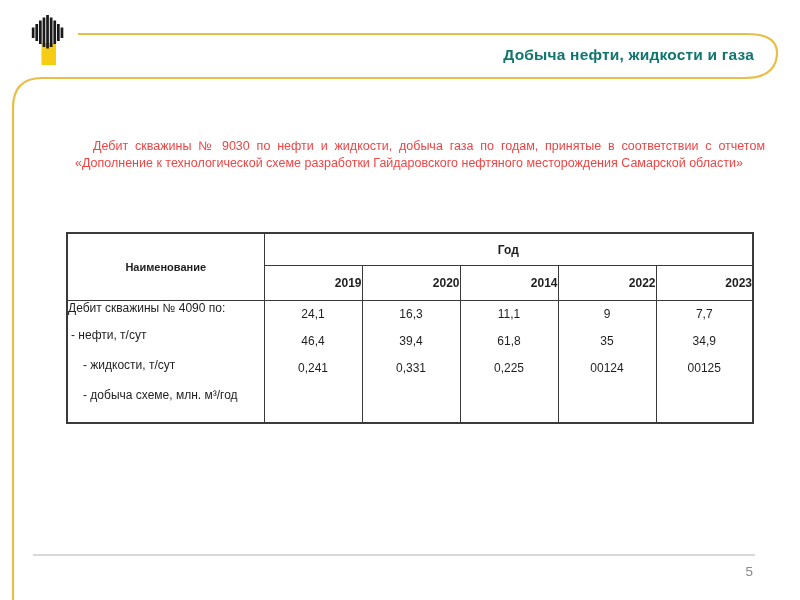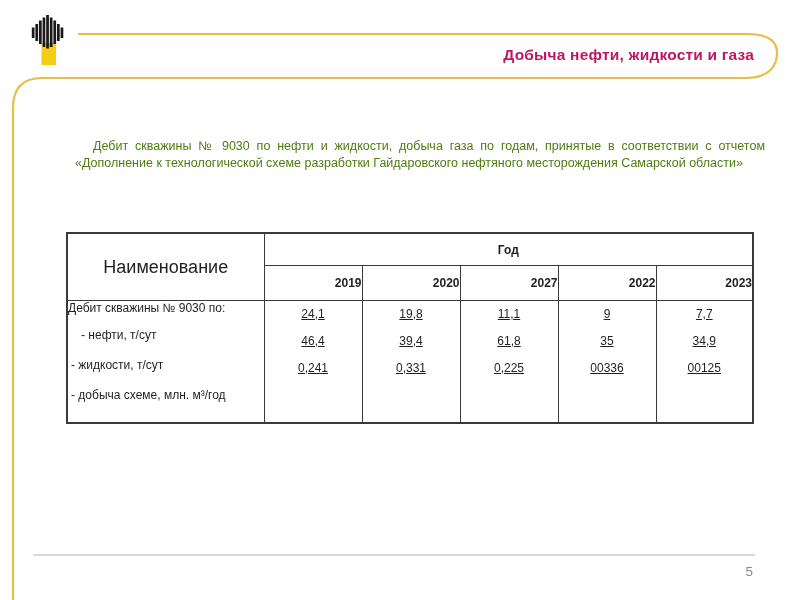--- a/index.html
+++ b/index.html
@@ -16,63 +16,63 @@
   .frame-path { fill: none; stroke: #E6BE48; stroke-width: 2.2; }
   .logo-base { fill: #F6CD14; }
   .logo-bar  { fill: #1A1A1A; }
 
   .slide-title {
     position: absolute;
     top: 46px;
     right: 46px;
     font-size: 15.5px;
     font-weight: bold;
-    color: #be185d;
+    color: #0f766e;
     letter-spacing: 0.2px;
     white-space: nowrap;
   }
 
   .intro-paragraph {
     position: absolute;
     left: 75px;
     top: 138px;
     width: 690px;
     font-size: 12.5px;
     line-height: 17.2px;
     text-align: justify;
     text-indent: 18px;
-    color: #4d7c0f;
+    color: #ef4444;
   }
 
   .table-wrap { position: absolute; left: 66px; top: 232px; }
   table.prod {
     border-collapse: collapse;
     table-layout: fixed;
     width: 686px;
     font-size: 12px;
     color: #1f1f1f;
     border: 2px solid #3a3a3a;
   }
   table.prod th, table.prod td { border: 1px solid #3a3a3a; padding: 0; }
   th.name-h {
     width: 197px;
-    font-weight: normal;
+    font-weight: bold;
     text-align: center;
     vertical-align: middle;
-    font-size: 18px;
+    font-size: 11px;
   }
   th.god-h { height: 31px; font-weight: bold; text-align: center; vertical-align: middle; border-radius: 11px; }
   th.year-h { height: 34px; font-weight: bold; text-align: right; vertical-align: middle; }
   td.labels-cell { height: 121px; vertical-align: top; text-align: left; padding: 5px 4px 0 6px; }
   .lbl { line-height: 15px; white-space: nowrap; }
   .lbl.first { margin-top: 0; }
-  .lbl.m12 { margin-top: 12px; padding-left: 13px; }
-  .lbl.m15 { margin-top: 15px; padding-left: 3px; }
+  .lbl.m12 { margin-top: 12px; padding-left: 3px; }
+  .lbl.m15 { margin-top: 15px; padding-left: 15px; }
   td.vals-cell { vertical-align: top; text-align: center; padding-top: 40px; }
-  .val { line-height: 27px; height: 27px; text-decoration: underline; }
+  .val { line-height: 27px; height: 27px; }
 
   .footer-rule {
     position: absolute;
     left: 33px;
     top: 554px;
     width: 722px;
     height: 2px;
     background: #D9D9D9;
   }
   .page-number {
@@ -121,50 +121,50 @@
           <col style="width:97px">
       </colgroup>
       <tbody>
         <tr>
           <th class="name-h" rowspan="2">Наименование</th>
           <th class="god-h" colspan="5">Год</th>
         </tr>
         <tr>
           <th class="year-h">2019</th>
           <th class="year-h">2020</th>
-          <th class="year-h">2027</th>
+          <th class="year-h">2014</th>
           <th class="year-h">2022</th>
           <th class="year-h">2023</th>
         </tr>
         <tr>
           <td class="labels-cell">
-            <div class="lbl first">Дебит скважины № 9030 по:</div>
+            <div class="lbl first">Дебит скважины № 4090 по:</div>
             <div class="lbl m12">- нефти, т/сут</div>
             <div class="lbl m15">- жидкости, т/сут</div>
             <div class="lbl m15">- добыча схеме, млн. м³/год</div>
           </td>
           <td class="vals-cell">
             <div class="val">24,1</div>
             <div class="val">46,4</div>
             <div class="val">0,241</div>
           </td>
           <td class="vals-cell">
-            <div class="val">19,8</div>
+            <div class="val">16,3</div>
             <div class="val">39,4</div>
             <div class="val">0,331</div>
           </td>
           <td class="vals-cell">
             <div class="val">11,1</div>
             <div class="val">61,8</div>
             <div class="val">0,225</div>
           </td>
           <td class="vals-cell">
             <div class="val">9</div>
             <div class="val">35</div>
-            <div class="val">00336</div>
+            <div class="val">00124</div>
           </td>
           <td class="vals-cell">
             <div class="val">7,7</div>
             <div class="val">34,9</div>
             <div class="val">00125</div>
           </td>
         </tr>
       </tbody>
     </table>
   </div>

